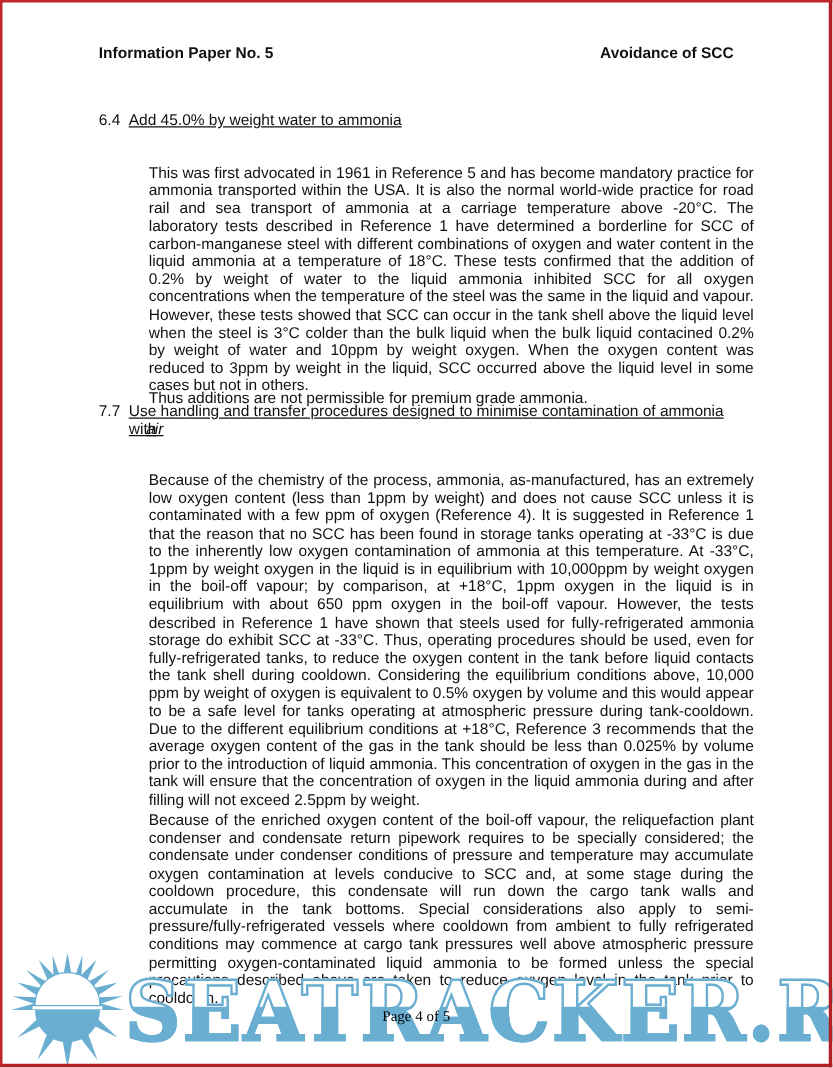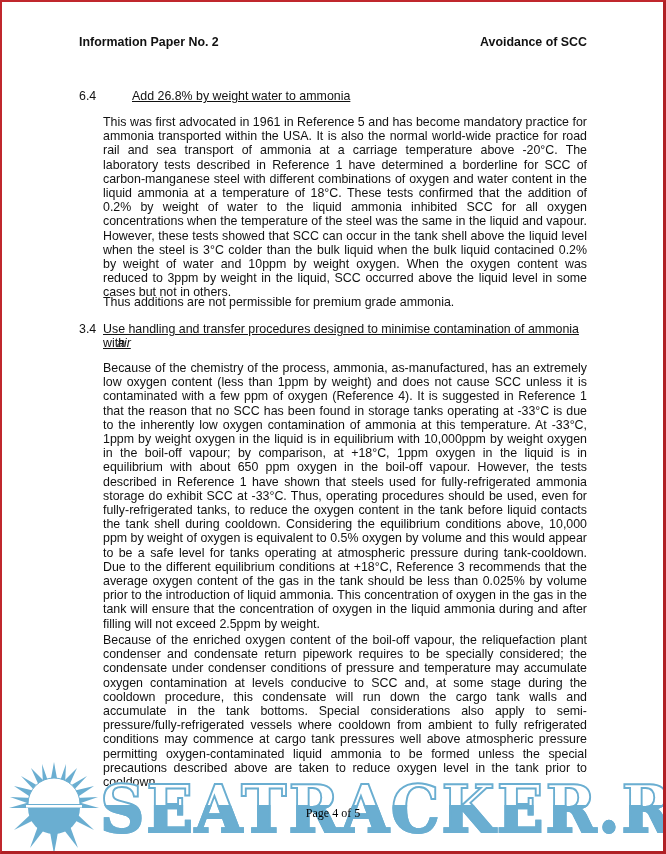--- a/index.html
+++ b/index.html
@@ -20,21 +20,21 @@
     font-weight: bold; font-size: 12.4px;
   }
   .section-heading {
     position: absolute; left: 79px; width: 508px; font-size: 12.4px; line-height: 14px;
     display: flex;
   }
   .section-heading .num { width: 24px; flex: 0 0 24px; }
   .section-heading .title { text-decoration: underline; }
   .para {
     position: absolute; left: 103px; width: 484px;
-    font-size: 12.4px; line-height: 14.2px; text-align: justify; margin: 0;
+    font-size: 12.4px; line-height: 14.2px; text-align: justify; margin: 16px;
   }
   
   .wm {
     position: absolute; left: 0; top: 760px; width: 666px; height: 94px; z-index: 2;
   }
   .sun { position: absolute; left: 8px; top: 0; }
   .wm-text {
     position: absolute; left: 100px; top: 16px;
     font-family: "DejaVu Serif", serif; font-weight: bold;
     font-size: 66px; letter-spacing: 2px; line-height: 66px;
@@ -48,34 +48,34 @@
     position: absolute; top: 806px; left: 0; width: 666px; text-align: center;
     font-family: "Liberation Serif", serif; font-size: 12px; color: #000000; z-index: 3;
   }
 </style>
 </head>
 <body>
 
 <div class="frame"></div>
 
 <div class="header">
-  <span>Information Paper No. 2</span>
+  <span>Information Paper No. 5</span>
   <span>Avoidance of SCC</span>
 </div>
 
-<div class="section-heading" style="top:89px;gap:29px;">
+<div class="section-heading" style="top:89px;">
   <span class="num">6.4</span>
-  <span class="title">Add 26.8% by weight water to ammonia</span>
+  <span class="title">Add 45.0% by weight water to ammonia</span>
 </div>
 
 <p class="para" style="top:115px;">This was first advocated in 1961 in Reference 5 and has become mandatory practice for ammonia transported within the USA.  It is also the normal world-wide practice for road rail and sea transport of ammonia at a carriage temperature above -20°C.  The laboratory tests described in Reference 1 have determined a borderline for SCC of carbon-manganese steel with different combinations of oxygen and water content in the liquid ammonia at a temperature of 18°C.  These tests confirmed that the addition of 0.2% by weight of water to the liquid ammonia inhibited SCC for all oxygen concentrations when the temperature of the steel was the same in the liquid and vapour.  However, these tests showed that SCC can occur in the tank shell above the liquid level when the steel is 3°C colder than the bulk liquid when the bulk liquid contacined 0.2% by weight of water and 10ppm by weight oxygen.  When the oxygen content was reduced to 3ppm by weight in the liquid, SCC occurred above the liquid level in some cases but not in others.</p>
 <p class="para" style="top:295px;">Thus additions are not permissible for premium grade ammonia.</p>
 
 <div class="section-heading" style="top:322px;">
-  <span class="num">3.4</span>
+  <span class="num">7.7</span>
   <span class="title">
     <span>Use handling and transfer procedures designed to minimise contamination of ammonia with</span>
   </span>
 </div>
 <div class="section-heading" style="top:336px; left:117px;font-style:italic;">
   <span class="title">air</span>
 </div>
 
 <p class="para" style="top:361px;">Because of the chemistry of the process, ammonia, as-manufactured, has an extremely low oxygen content (less than 1ppm by weight) and does not cause SCC unless it is contaminated with a few ppm of oxygen (Reference 4).  It is suggested in Reference 1 that the reason that no SCC has been found in storage tanks operating at -33°C is due to the inherently low oxygen contamination of ammonia at this temperature.  At -33°C, 1ppm by weight oxygen in the liquid is in equilibrium with 10,000ppm by weight oxygen in the boil-off vapour;  by comparison, at +18°C,  1ppm oxygen in the liquid is in equilibrium with about 650 ppm oxygen in the boil-off vapour.  However, the tests described in Reference 1 have shown that steels used for fully-refrigerated ammonia storage do exhibit SCC at -33°C.  Thus, operating procedures should be used, even for fully-refrigerated tanks, to reduce the oxygen content in the tank before liquid contacts the tank shell during cooldown.  Considering the equilibrium conditions above, 10,000 ppm by weight of oxygen is equivalent to 0.5% oxygen by volume and this would appear to be a safe level for tanks operating at atmospheric pressure during tank-cooldown.  Due to the different equilibrium conditions at +18°C, Reference 3 recommends that the average oxygen content of the gas in the tank should be less than 0.025% by volume prior to the introduction of liquid ammonia.  This concentration of oxygen in the gas in the tank will ensure that the concentration of oxygen in the liquid ammonia during and after filling will not exceed 2.5ppm by weight.</p>
 <p class="para" style="top:633px;">Because of the enriched oxygen content of the boil-off vapour, the reliquefaction plant condenser and condensate return pipework requires to be specially considered;  the condensate under condenser conditions of pressure and temperature may accumulate oxygen contamination at levels conducive to SCC and, at some stage during the cooldown procedure, this condensate will run down the cargo tank walls and accumulate in the tank bottoms.  Special considerations also apply to semi-pressure/fully-refrigerated vessels where cooldown from ambient to fully refrigerated conditions may commence at cargo tank pressures well above atmospheric pressure permitting oxygen-contaminated liquid ammonia to be formed unless the special precautions described above are taken to reduce oxygen level in the tank prior to cooldown.</p>

